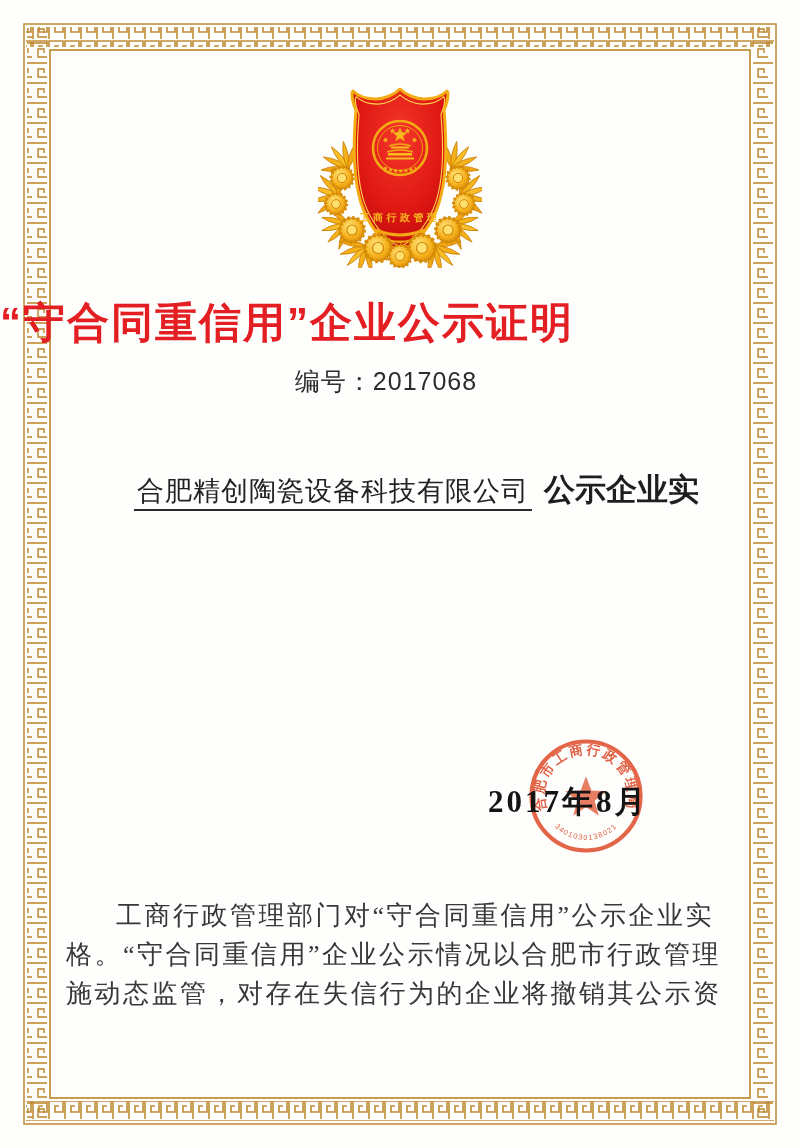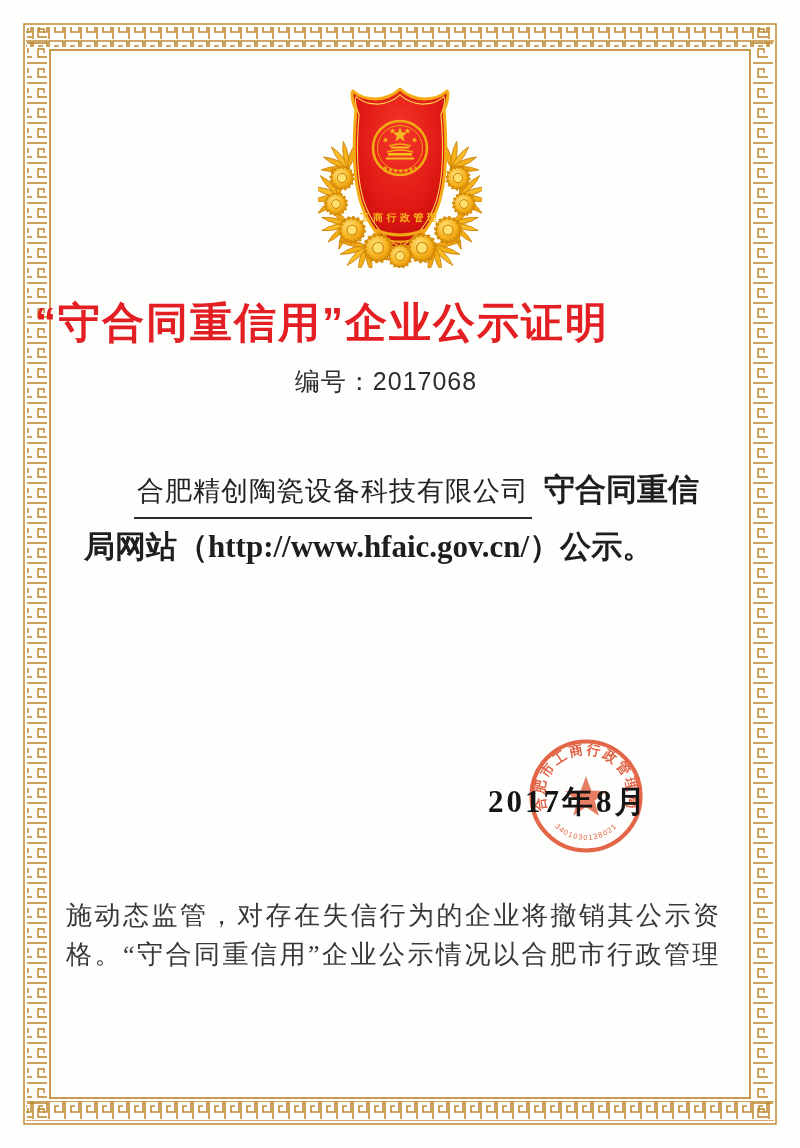--- a/index.html
+++ b/index.html
@@ -8,41 +8,41 @@
     background:#fefefd;
     font-family:"Liberation Serif", serif;
   }
   .abs{position:absolute;}
   
   #border-frame{left:0;top:0;z-index:1;}
   
   #emblem{left:318px;top:84px;z-index:2;}
   
   #cert-title{
-    left:0;top:298px;width:644px;text-align:center;
+    left:0;top:298px;width:644px;text-align:left;
     font-family:"Liberation Sans", sans-serif;
     font-weight:900;font-size:42px;line-height:50px;letter-spacing:2px;
     color:#e41f23;z-index:3;white-space:nowrap;
   }
   
   #serial{
     left:0;top:366px;width:772px;text-align:center;
     font-family:"Liberation Sans", sans-serif;
     font-size:25px;line-height:30px;letter-spacing:1px;color:#2d2d2d;z-index:3;
   }
   
   #body-par{
     left:84px;top:462px;width:640px;z-index:3;
     font-size:31px;font-weight:700;line-height:55px;color:#1e1e1e;
   }
   #body-par .bline{white-space:nowrap;}
   #body-par .indent{padding-left:50px;}
   .company{
     font-weight:400;font-size:27px;letter-spacing:1px;
-    border-bottom:2px solid #2b2b2b;padding:0 3px 11px 3px;margin-right:12px;
+    border-bottom:2px solid #2b2b2b;padding:0 3px 3px 3px;margin-right:12px;
     color:#222;
   }
   
   #seal{left:526px;top:736px;z-index:4;opacity:.92;}
   #issue-date{
     left:488px;top:781px;z-index:5;
     font-size:31px;font-weight:700;letter-spacing:3px;color:#141414;white-space:nowrap;
   }
   
   #notice{
@@ -142,35 +142,35 @@
 
   <use href="#flower" transform="translate(60,164) scale(1.2)"></use>
   <use href="#flower" transform="translate(104,164) scale(1.2)"></use>
   <use href="#flower" transform="translate(82,172)"></use>
 </svg>
 
 <div id="cert-title" class="abs">“守合同重信用”企业公示证明</div>
 <div id="serial" class="abs">编号：2017068</div>
 
 <div id="body-par" class="abs">
-  <div class="bline indent"><span class="company">合肥精创陶瓷设备科技有限公司</span><span>守合同重信</span></div>
-  <div class="bline">局网站（http://www.hfaic.gov.cn/）公示。</div>
+  <div class="bline indent"><span class="company">合肥精创陶瓷设备科技有限公司</span><span>公示企业实</span></div>
 </div>
 
 <svg id="seal" class="abs" width="120" height="120" viewBox="0 0 120 120">
   <circle cx="60" cy="60" r="54.5" fill="none" stroke="#e15a3a" stroke-width="4.2"></circle>
   <use href="#star" transform="translate(60,62) scale(.95)" fill="#e15a3a" opacity=".85"></use>
   <path id="sealTopArc" d="M19.4 70.9 A42 42 0 1 1 100.6 70.9" fill="none"></path>
   <text font-size="13.5" font-weight="bold" fill="#df5334" letter-spacing="2.5" font-family="Liberation Serif, serif">
     <textPath href="#sealTopArc" startOffset="50%" text-anchor="middle">合肥市工商行政管理局</textPath>
   </text>
   <path id="sealBotArc" d="M21.9 82 A44 44 0 0 0 98.1 82" fill="none"></path>
   <text font-size="7.5" fill="#df5334" letter-spacing="1.2" font-family="Liberation Sans, sans-serif">
     <textPath href="#sealBotArc" startOffset="50%" text-anchor="middle">3401030138021</textPath>
   </text>
 </svg>
 
 <div id="issue-date" class="abs">2017年8月</div>
 
 <div id="notice" class="abs">
+  <div class="nline indent">工商行政管理部门对“守合同重信用”公示企业实</div>
+  <div class="nline">格。“守合同重信用”企业公示情况以合肥市行政管理</div>
   <div class="nline">施动态监管，对存在失信行为的企业将撤销其公示资</div>
-  <div class="nline">格。“守合同重信用”企业公示情况以合肥市行政管理</div>
 </div>
 
 </body></html>

